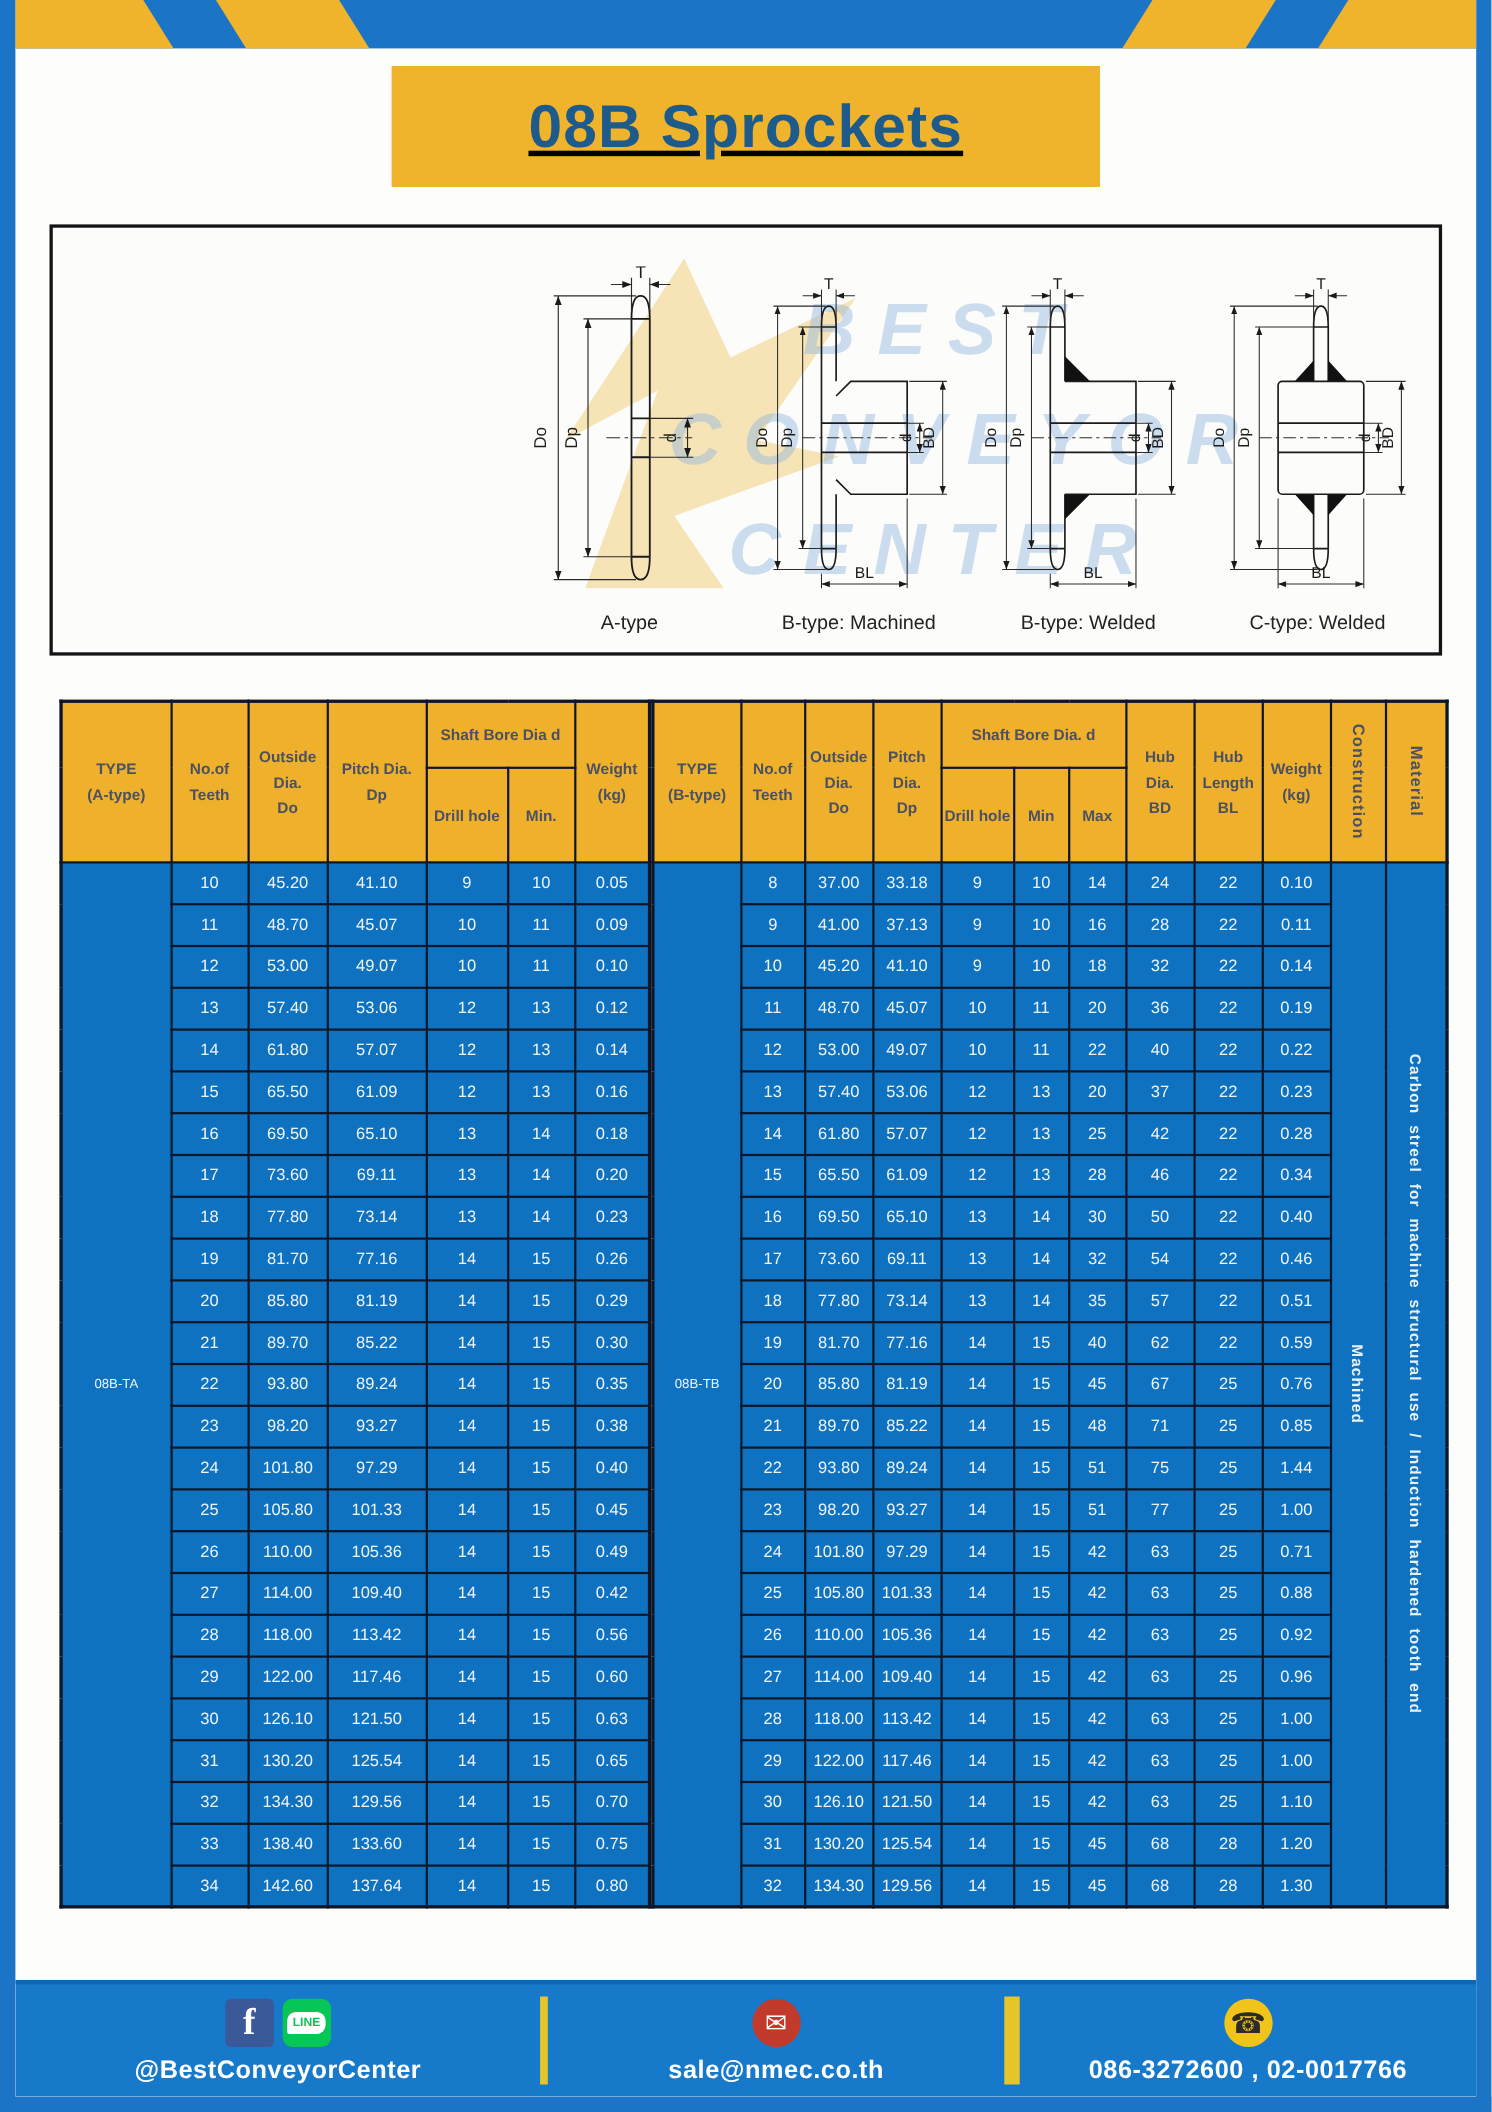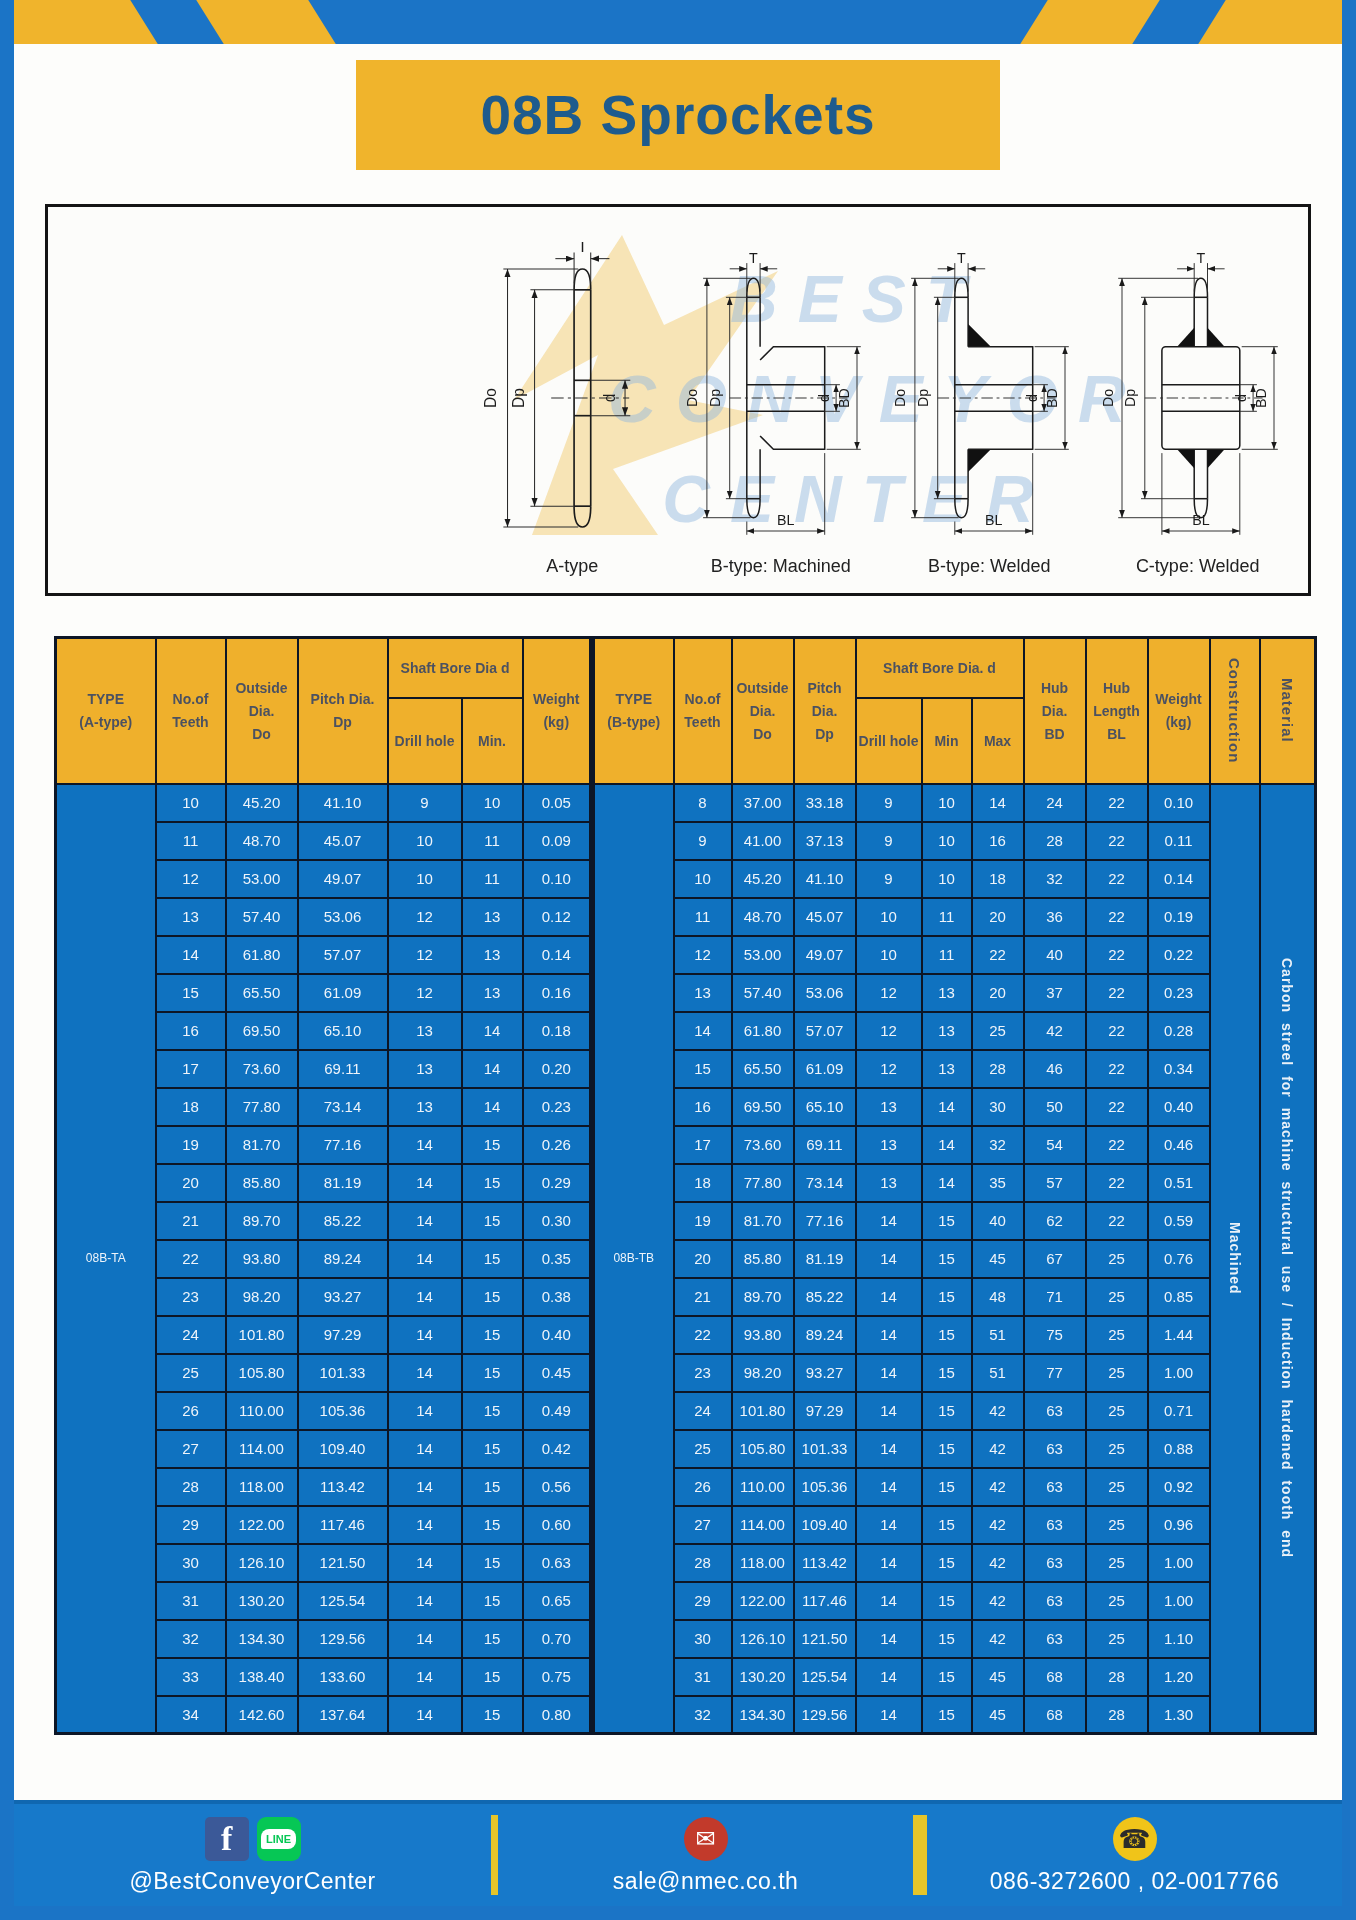--- a/index.html
+++ b/index.html
@@ -12,21 +12,21 @@
   }
   
   .top-band{position:relative;height:44px;background:#1b74c6;overflow:hidden;}
   .stripe{position:absolute;top:-6px;bottom:-6px;background:#f0b42c;}
   .s1{left:-20px;width:150px;transform:skewX(32deg);}
   .s2{left:196px;width:112px;transform:skewX(32deg);}
   .s3{right:196px;width:112px;transform:skewX(-32deg);}
   .s4{right:-20px;width:150px;transform:skewX(-32deg);}
   
   .title-box{width:644px;height:110px;margin:16px auto 0;background:#f0b42c;
-    display:flex;align-items:center;justify-content:center;}
+    display:flex;align-items:center;justify-content:center;text-decoration:underline;}
   .title-box h1{margin:0;font-size:55px;letter-spacing:1px;color:#1e5b8d;font-weight:bold;}
   
   .diagram-panel{position:relative;margin:34px 31px 0;height:392px;background:#fcfcfa;
     border:3px solid #141414;overflow:hidden;}
   .specs{position:absolute;left:30px;top:58px;z-index:2;color:#235e86;font-weight:bold;
     font-size:19px;line-height:36px;white-space:pre;}
   .watermark{position:absolute;z-index:0;pointer-events:none;}
   .wm-shape{position:absolute;left:430px;top:28px;width:300px;height:300px;background:#f3cf7e;opacity:.55;
     clip-path:polygon(18% 100%,40% 40%,12% 55%,48% 0%,62% 30%,100% 12%,70% 55%,95% 60%,45% 78%,60% 100%);}
   .wm-text{position:absolute;left:560px;top:42px;width:500px;text-align:center;
@@ -54,21 +54,21 @@
   td.type-cell{font-size:12px;}
   th.vhead{writing-mode:vertical-rl;text-orientation:mixed;padding:6px 0;font-size:15px;letter-spacing:1px;}
   td.vcell{writing-mode:vertical-rl;text-orientation:mixed;font-weight:bold;font-size:14px;
     letter-spacing:1px;word-spacing:5px;color:#e9f1f8;}
   
   .footer{position:absolute;left:0;right:0;bottom:0;height:106px;background:#1779ca;
     border-top:4px solid #1067b0;display:flex;align-items:center;}
   .fseg{flex:1;display:flex;flex-direction:column;align-items:center;justify-content:center;gap:5px;}
   .fseg.social{flex:1.15;}
   .fdiv{width:7px;height:80px;background:#e7c52a;}
-  .flabel{color:#fff;font-weight:normal;font-size:23px;letter-spacing:.5px;}
+  .flabel{color:#fff;font-weight:bold;font-size:23px;letter-spacing:.5px;}
   .icon-row{display:flex;gap:8px;align-items:center;height:48px;}
   .icon{width:44px;height:44px;display:flex;align-items:center;justify-content:center;}
   .icon.fb{background:#3b5998;border-radius:5px;color:#fff;font-weight:bold;font-size:34px;
     font-family:"Liberation Serif",serif;}
   .icon.line{background:#06c755;border-radius:9px;}
   .line-bubble{background:#fff;border-radius:8px 8px 8px 2px;color:#06c755;font-weight:bold;
     font-size:11px;padding:4px 5px;}
   .icon.mail{background:#c23a2b;border-radius:50%;color:#fff;font-size:24px;}
   .icon.globe{background:#29abe2;border-radius:50%;}
   .icon.phone{background:#f0c419;border-radius:50%;color:#2b2b2b;font-size:26px;}

